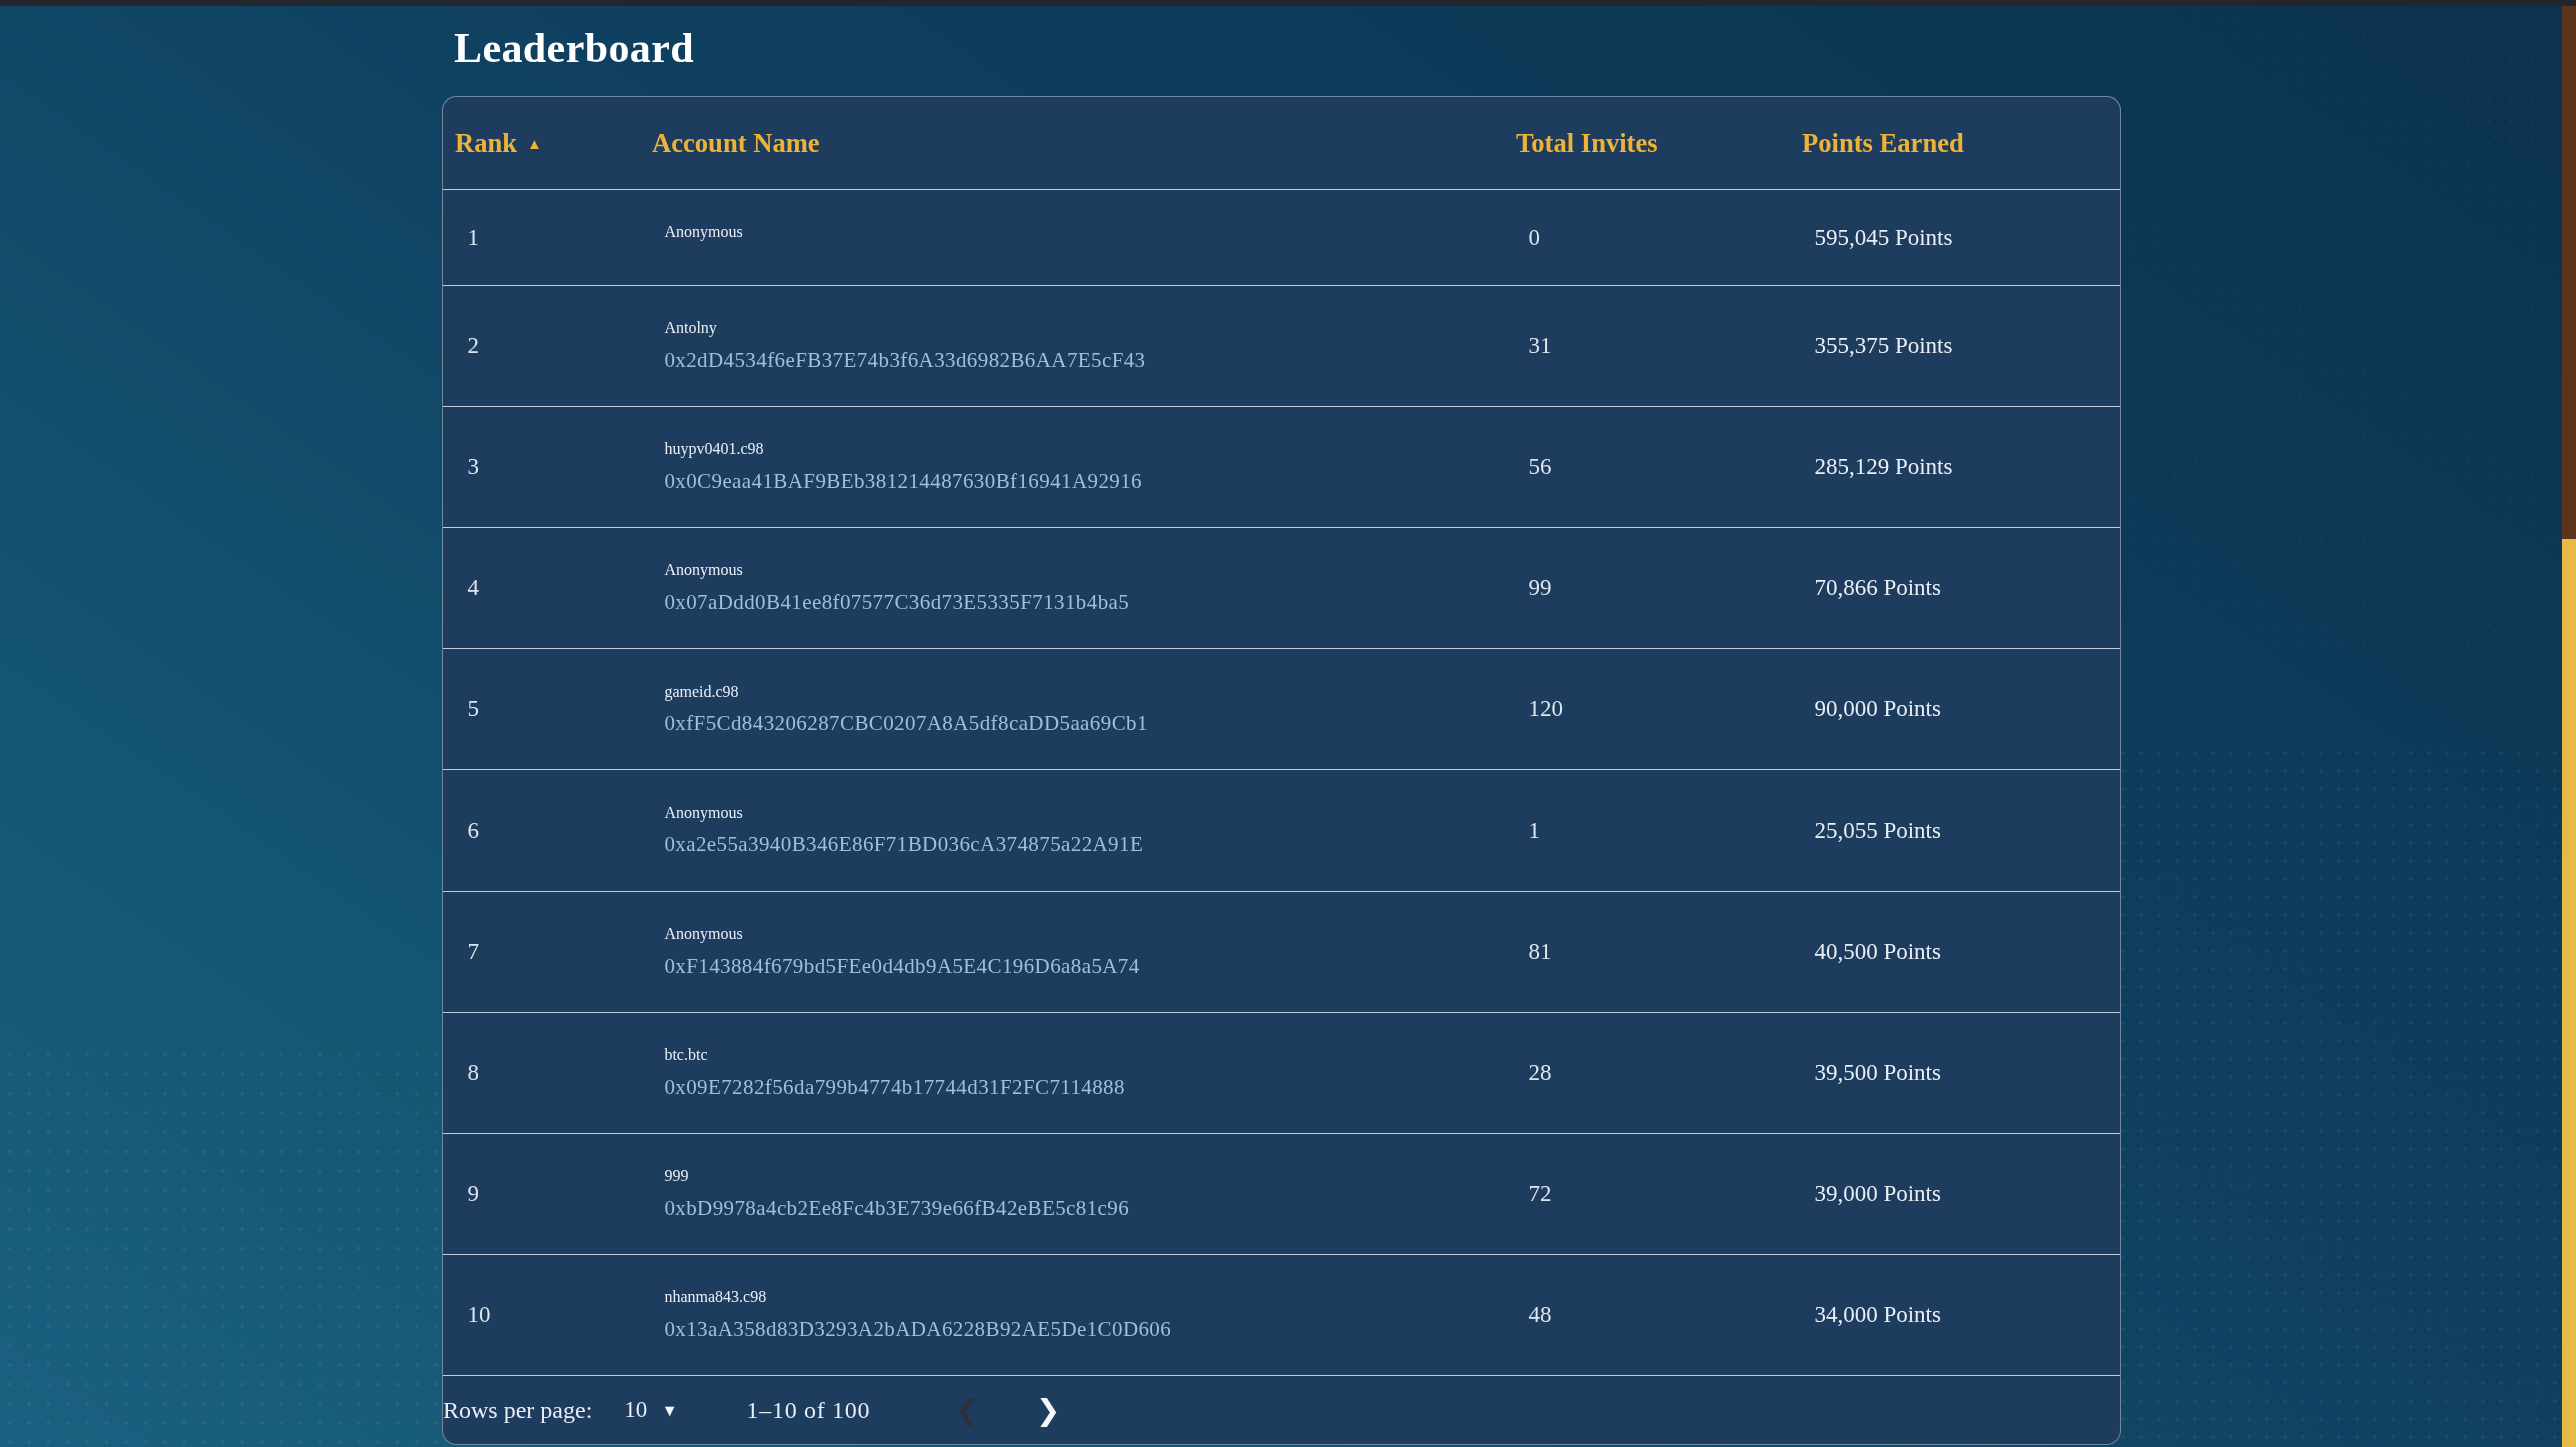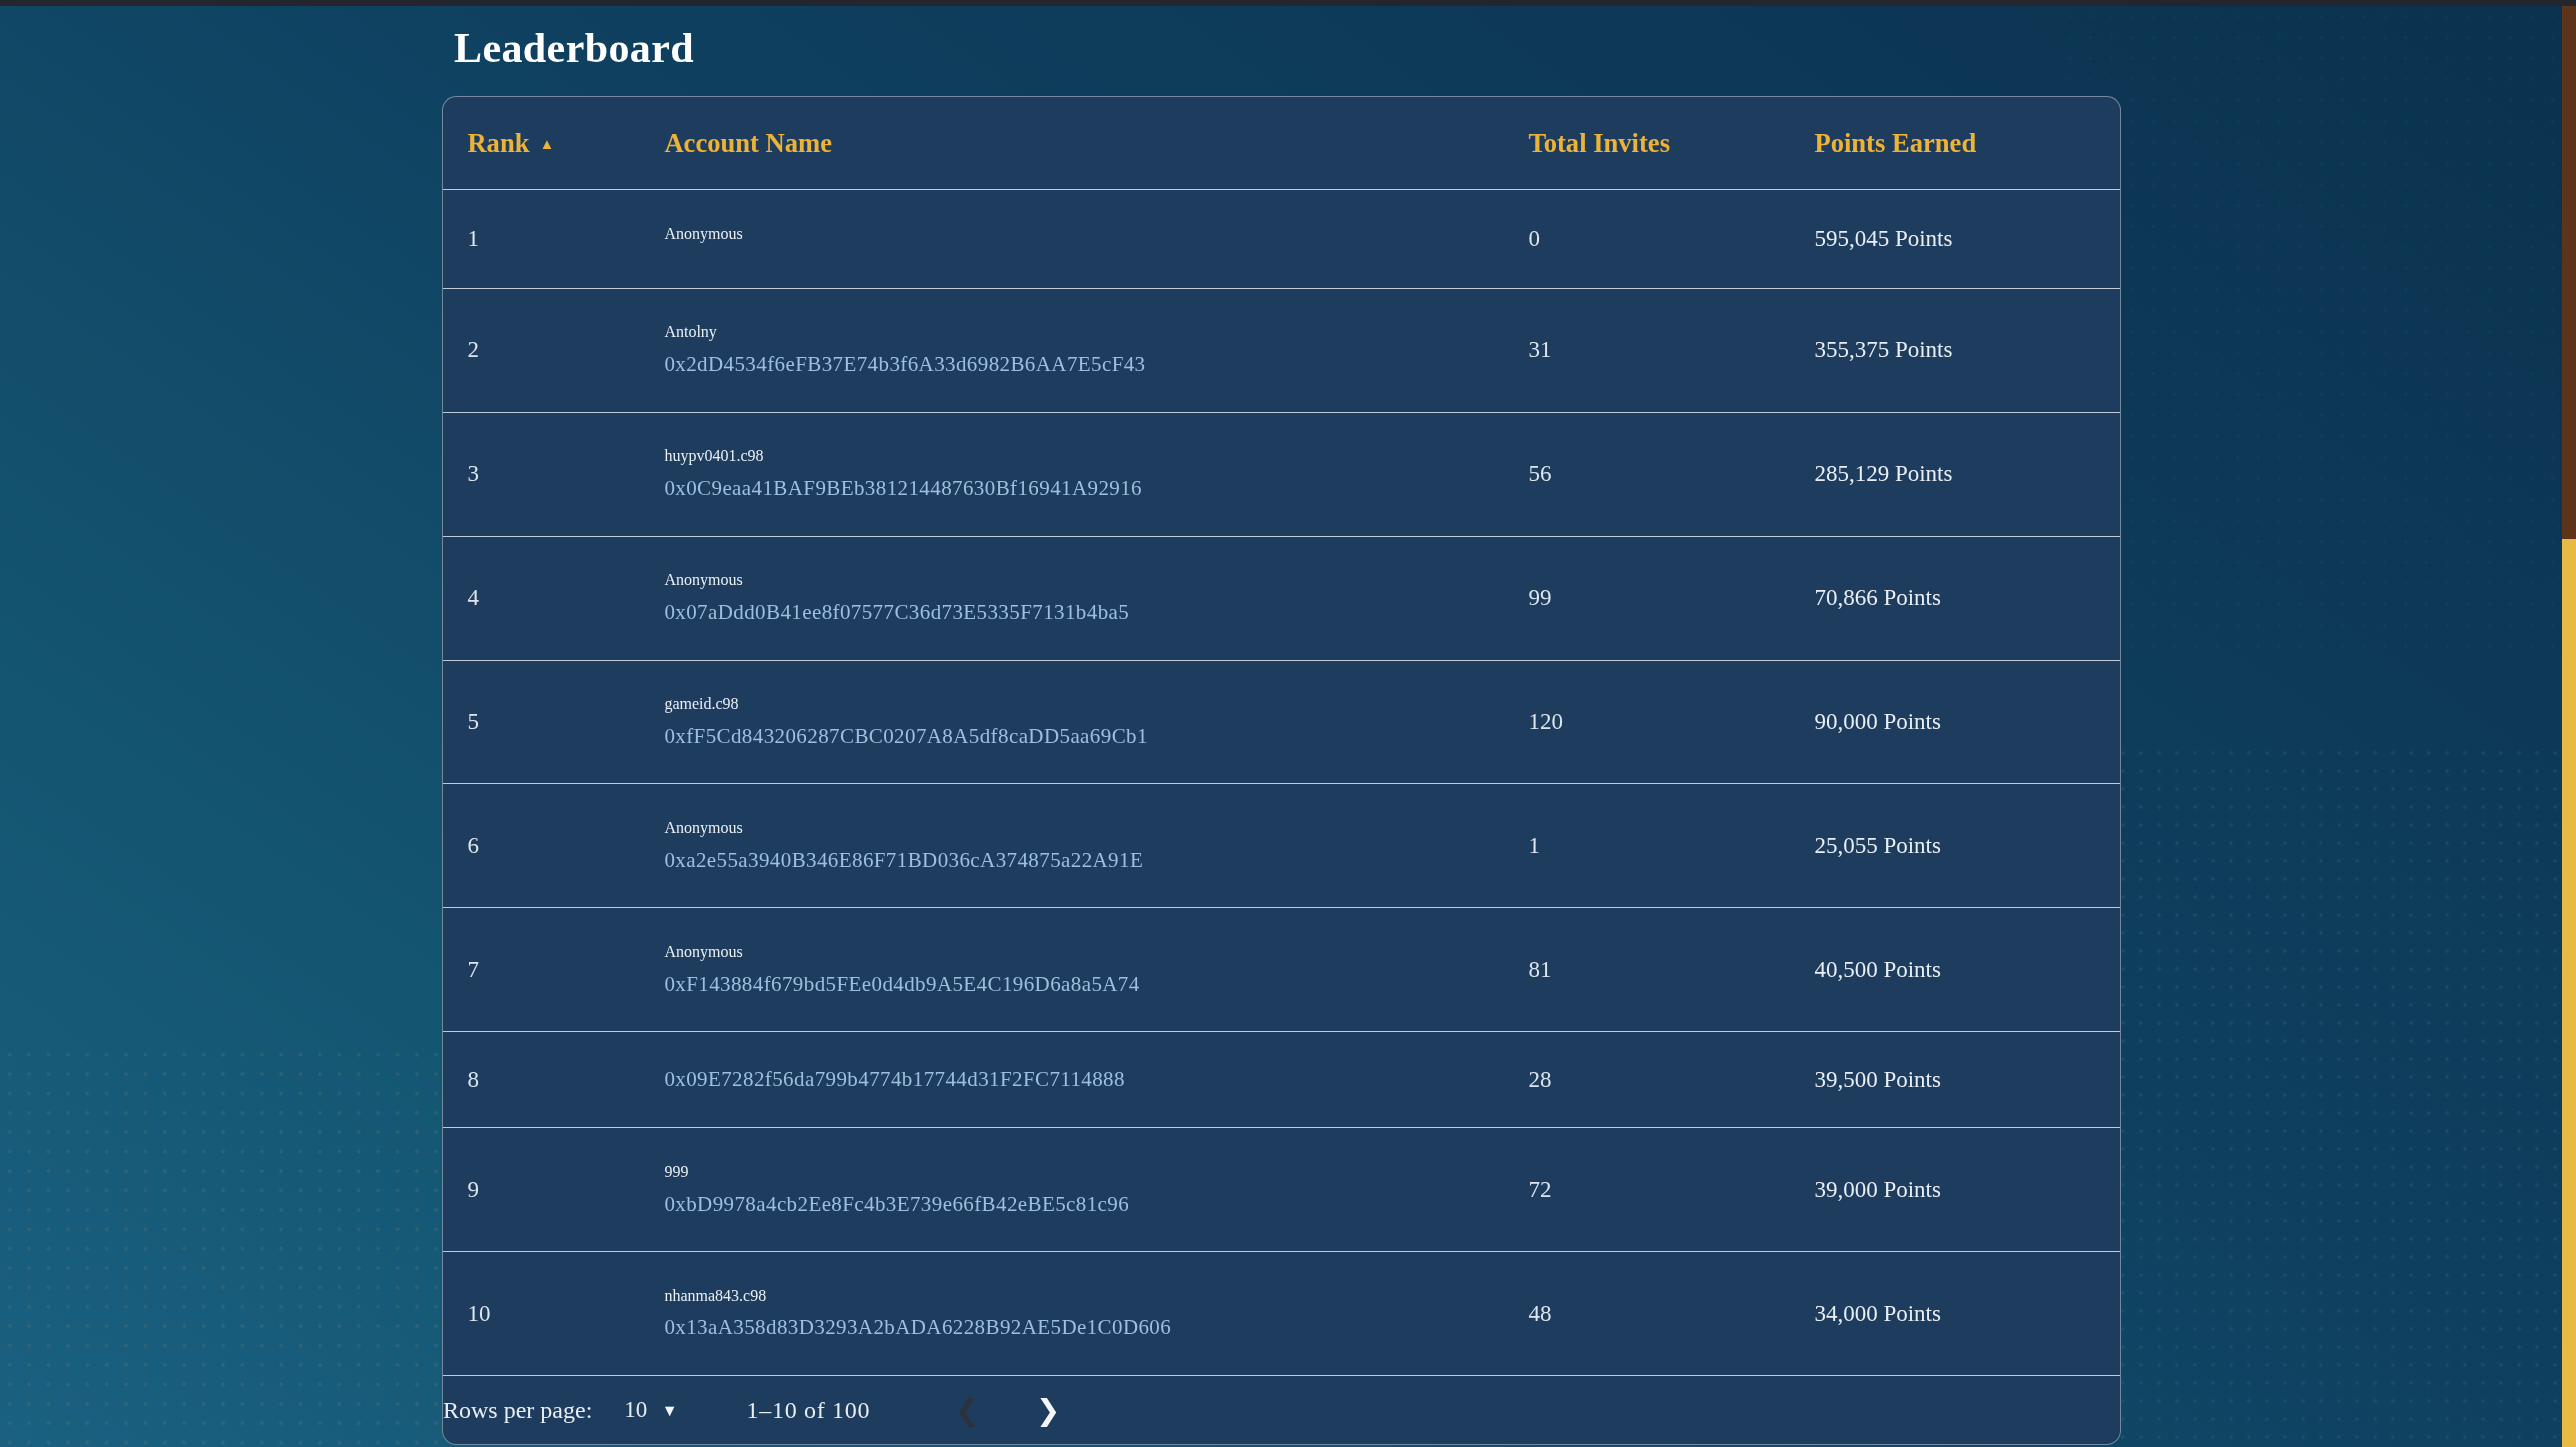--- a/index.html
+++ b/index.html
@@ -34,21 +34,21 @@
   .card {
     position:absolute; left:442px; top:96px; width:1679px; height:1349px;
     background:#1e3c5e; border:1.4px solid rgba(220,230,240,0.45);
     border-radius:14.4px; overflow:hidden; box-sizing:border-box;
     display:flex; flex-direction:column;
   }
 
   .grid-row { display:grid; grid-template-columns:197px 864px 286px 1fr; align-items:center;
     padding-left:24.4px; box-sizing:border-box; }
 
-  .thead { height:92px; flex:0 0 auto; }
+  .thead { height:92px; flex:0 0 auto;padding-left:12px; }
   .th { color:#edb337; font-weight:bold; font-size:26.6px; }
   .sort-icon { font-size:15px; margin-left:10px; position:relative; top:-2.2px; display:inline-block; }
 
   .tbody { flex:1 1 auto; display:flex; flex-direction:column; }
   .trow { flex:1 1 auto; border-top:1.4px solid rgba(205,216,226,0.92); }
   .cell { font-size:23px; color:#dde6ee; }
   .acc-name { font-size:16px; color:#eaf0f6; margin-bottom:10.8px; }
   .acc-addr { font-size:21px; color:#9cc0df; letter-spacing:0.4px; }
   .points-cell { color:#e9eff5; }
 
@@ -159,20 +159,21 @@
         <div class="acc-name">Anonymous</div>
         <div class="acc-addr">0xF143884f679bd5FEe0d4db9A5E4C196D6a8a5A74</div>
       </div>
       <div class="cell">81</div>
       <div class="cell points-cell">40,500 Points</div>
     </div>
 
     <div class="grid-row trow">
       <div class="cell">8</div>
       <div class="cell">
+        <div class="acc-name">btc.btc</div>
         <div class="acc-addr">0x09E7282f56da799b4774b17744d31F2FC7114888</div>
       </div>
       <div class="cell">28</div>
       <div class="cell points-cell">39,500 Points</div>
     </div>
 
     <div class="grid-row trow">
       <div class="cell">9</div>
       <div class="cell">
         <div class="acc-name">999</div>

